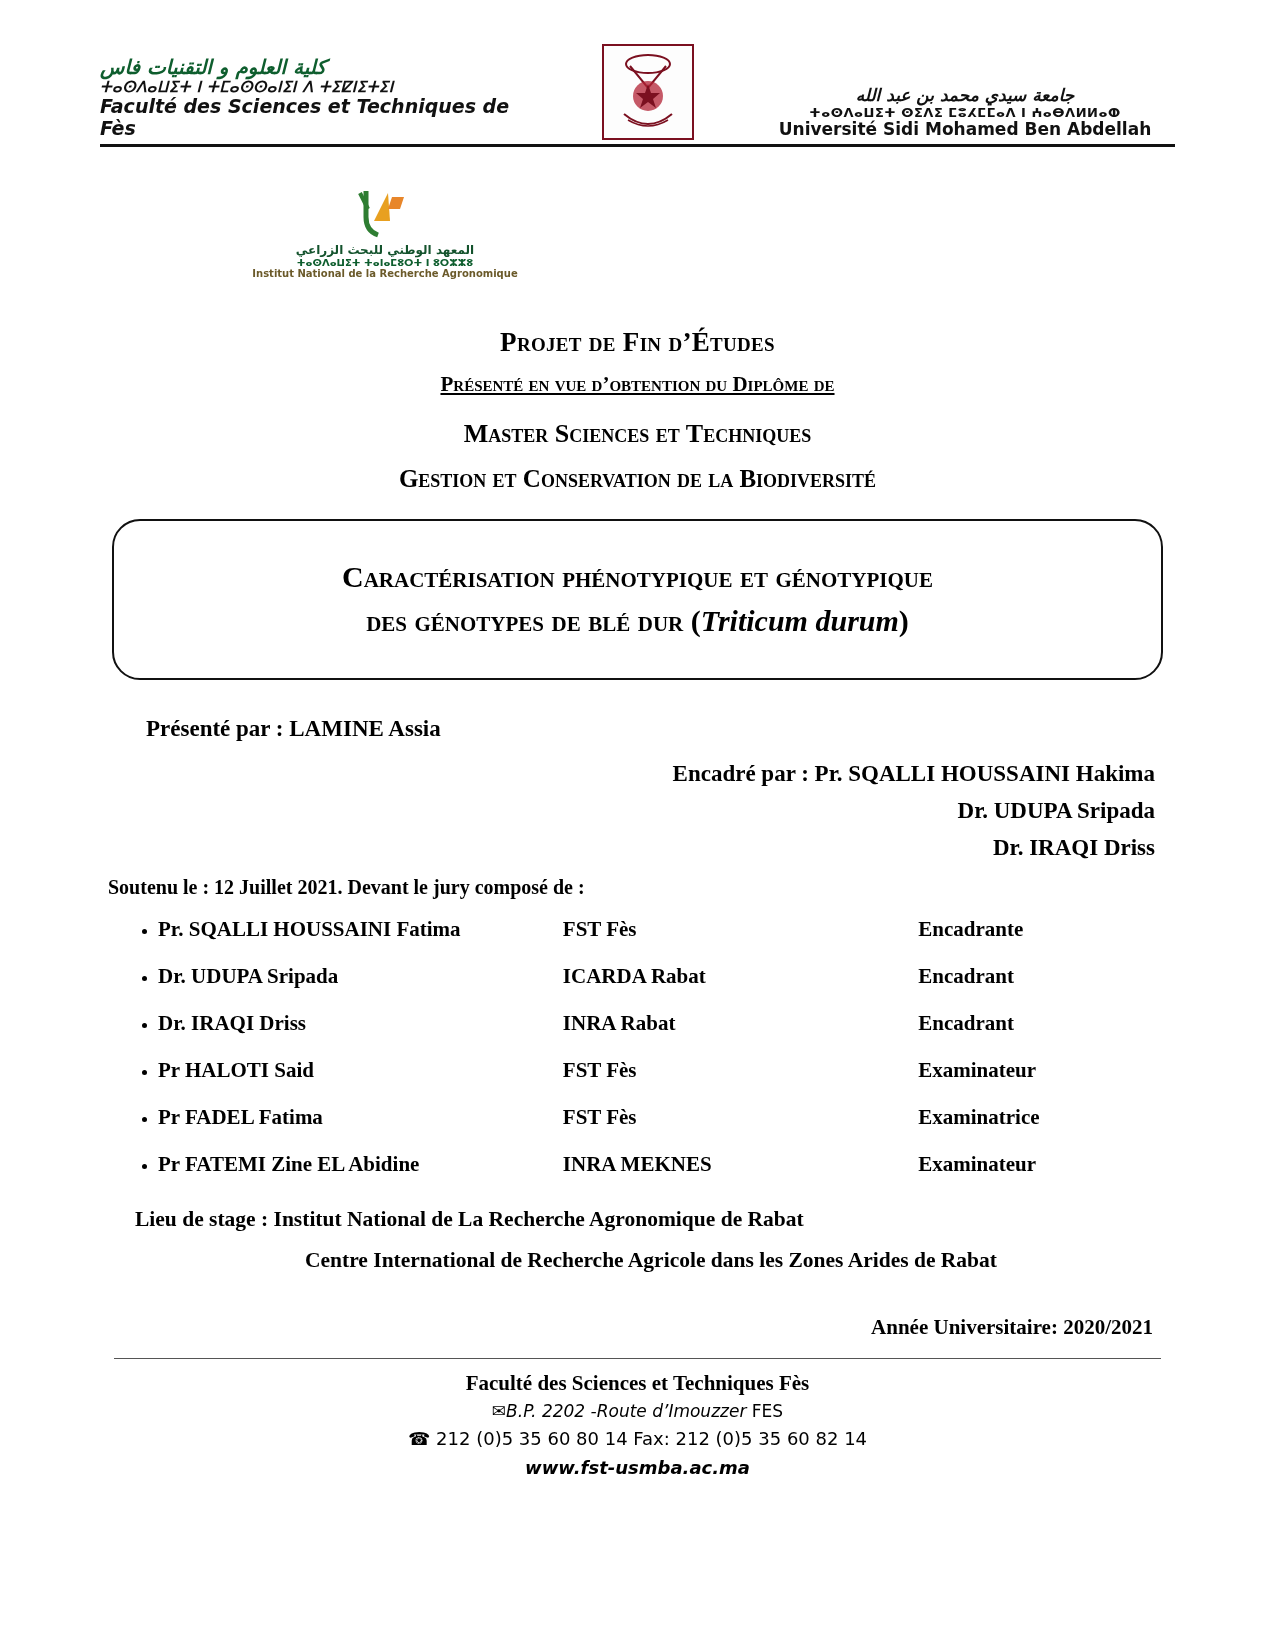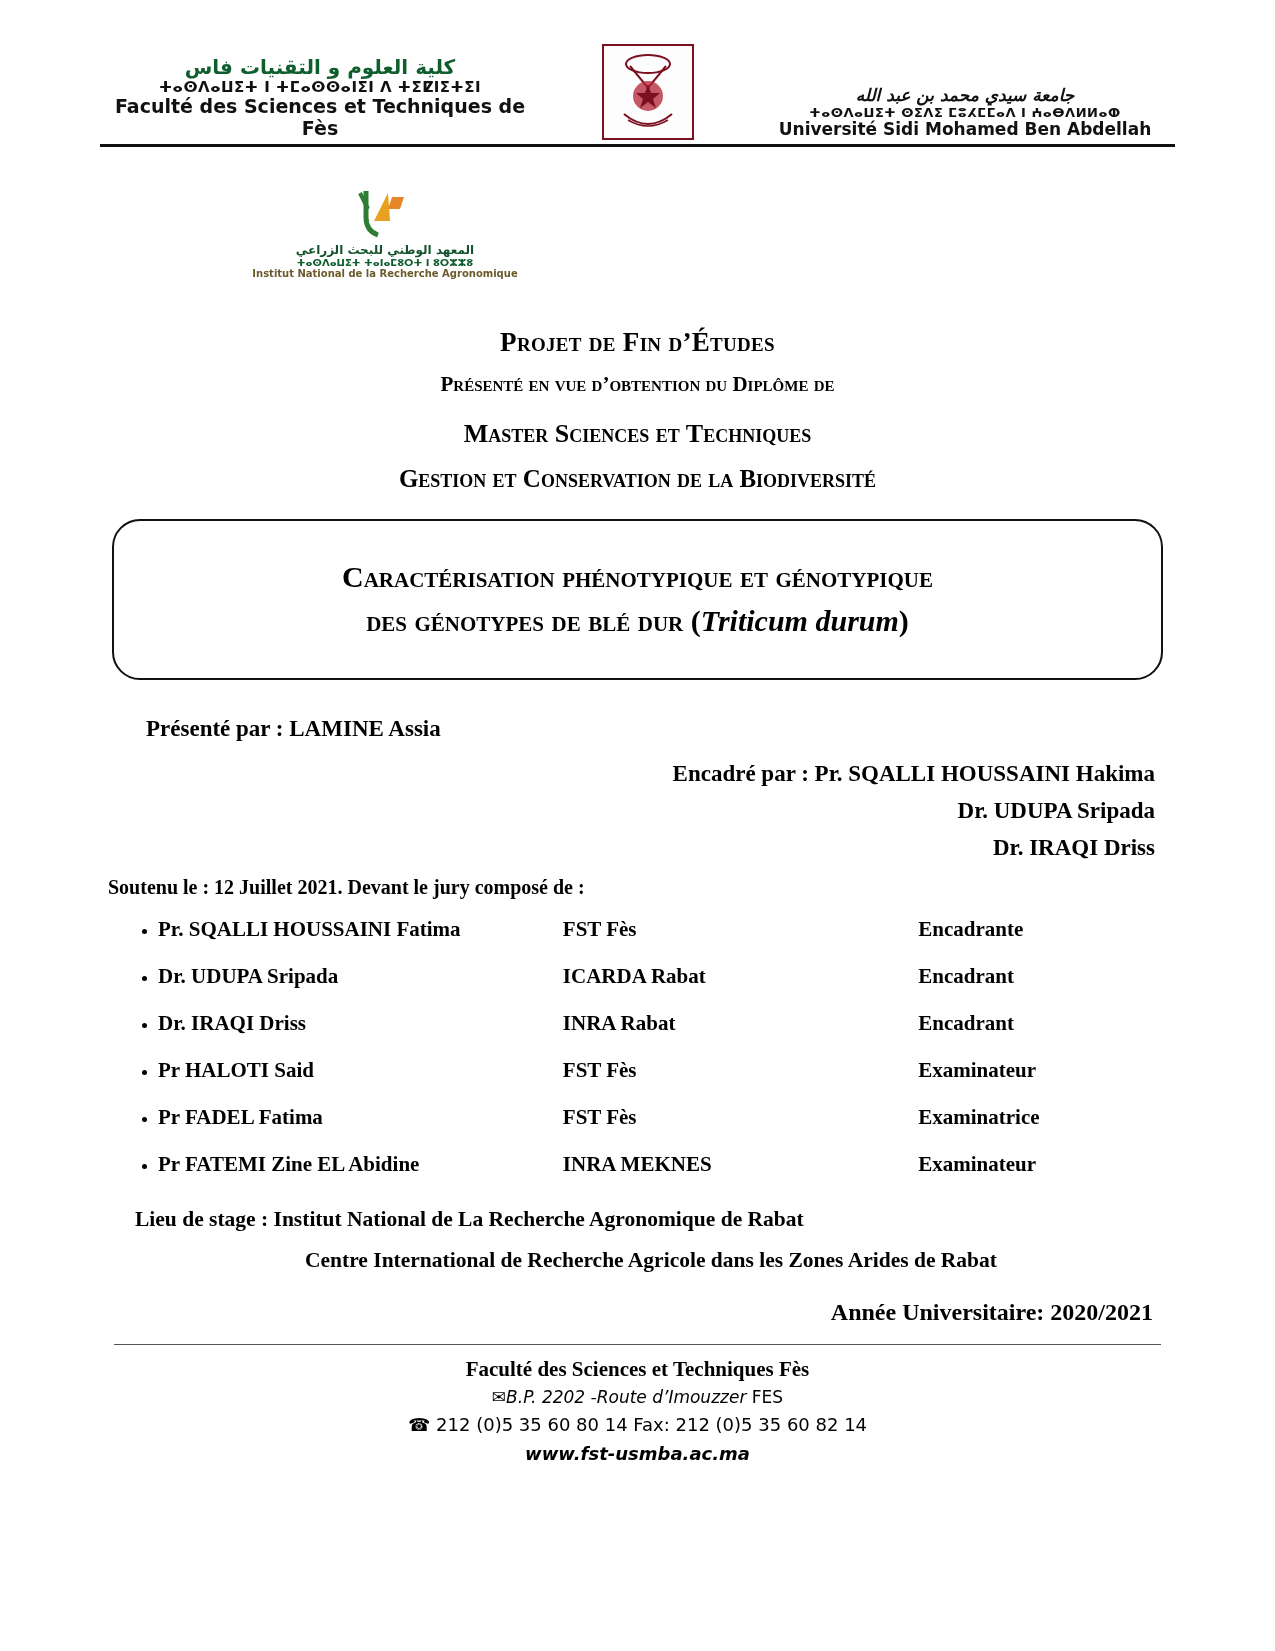--- a/index.html
+++ b/index.html
@@ -25,23 +25,24 @@
 
   
   .header-band {
     display: flex;
     align-items: flex-end;
     justify-content: space-between;
     padding-top: 44px;
     height: 96px;
   }
   .fst-logo {
-    text-align: center;
+    text-align: left;
     line-height: 1.15;
     width: 440px;
+    font-style: italic;
   }
   .fst-ar {
     font-family: "DejaVu Sans", sans-serif;
     font-size: 20px;
     font-weight: bold;
     color: #0e5e2e;
     direction: rtl;
   }
   .fst-tif {
     font-family: "DejaVu Sans", sans-serif;
@@ -163,21 +164,21 @@
   
   .pfe {
     text-align: center;
     margin-top: 34px;
   }
   .smallcaps {
     font-variant: small-caps;
     font-weight: bold;
   }
   .pfe-line1 { font-size: 27px; letter-spacing: 0.3px; }
-  .pfe-line2 { font-size: 21px; margin-top: 14px; }
+  .pfe-line2 { font-size: 21px; margin-top: 14px; text-decoration: underline; }
   .pfe-line3 { font-size: 26px; margin-top: 22px; }
   .pfe-line4 { font-size: 25px; margin-top: 16px; }
 
   .title-box {
     margin: 26px 12px 0 12px;
     border: 2.5px solid #111;
     border-radius: 28px;
     padding: 34px 40px 36px 40px;
     text-align: center;
   }
@@ -237,22 +238,22 @@
     margin-left: 35px;
   }
   .stage2 {
     font-weight: bold;
     font-size: 21.5px;
     margin-top: 16px;
     margin-left: 205px;
   }
   .annee {
     font-weight: bold;
-    font-size: 24px;
-    margin-top: 26px;
+    font-size: 21px;
+    margin-top: 42px;
     text-align: right;
     margin-right: 22px;
   }
 
   
   .foot-rule {
     border-top: 1.5px solid #555;
     margin: 18px 14px 0 14px;
   }
   .footer {

